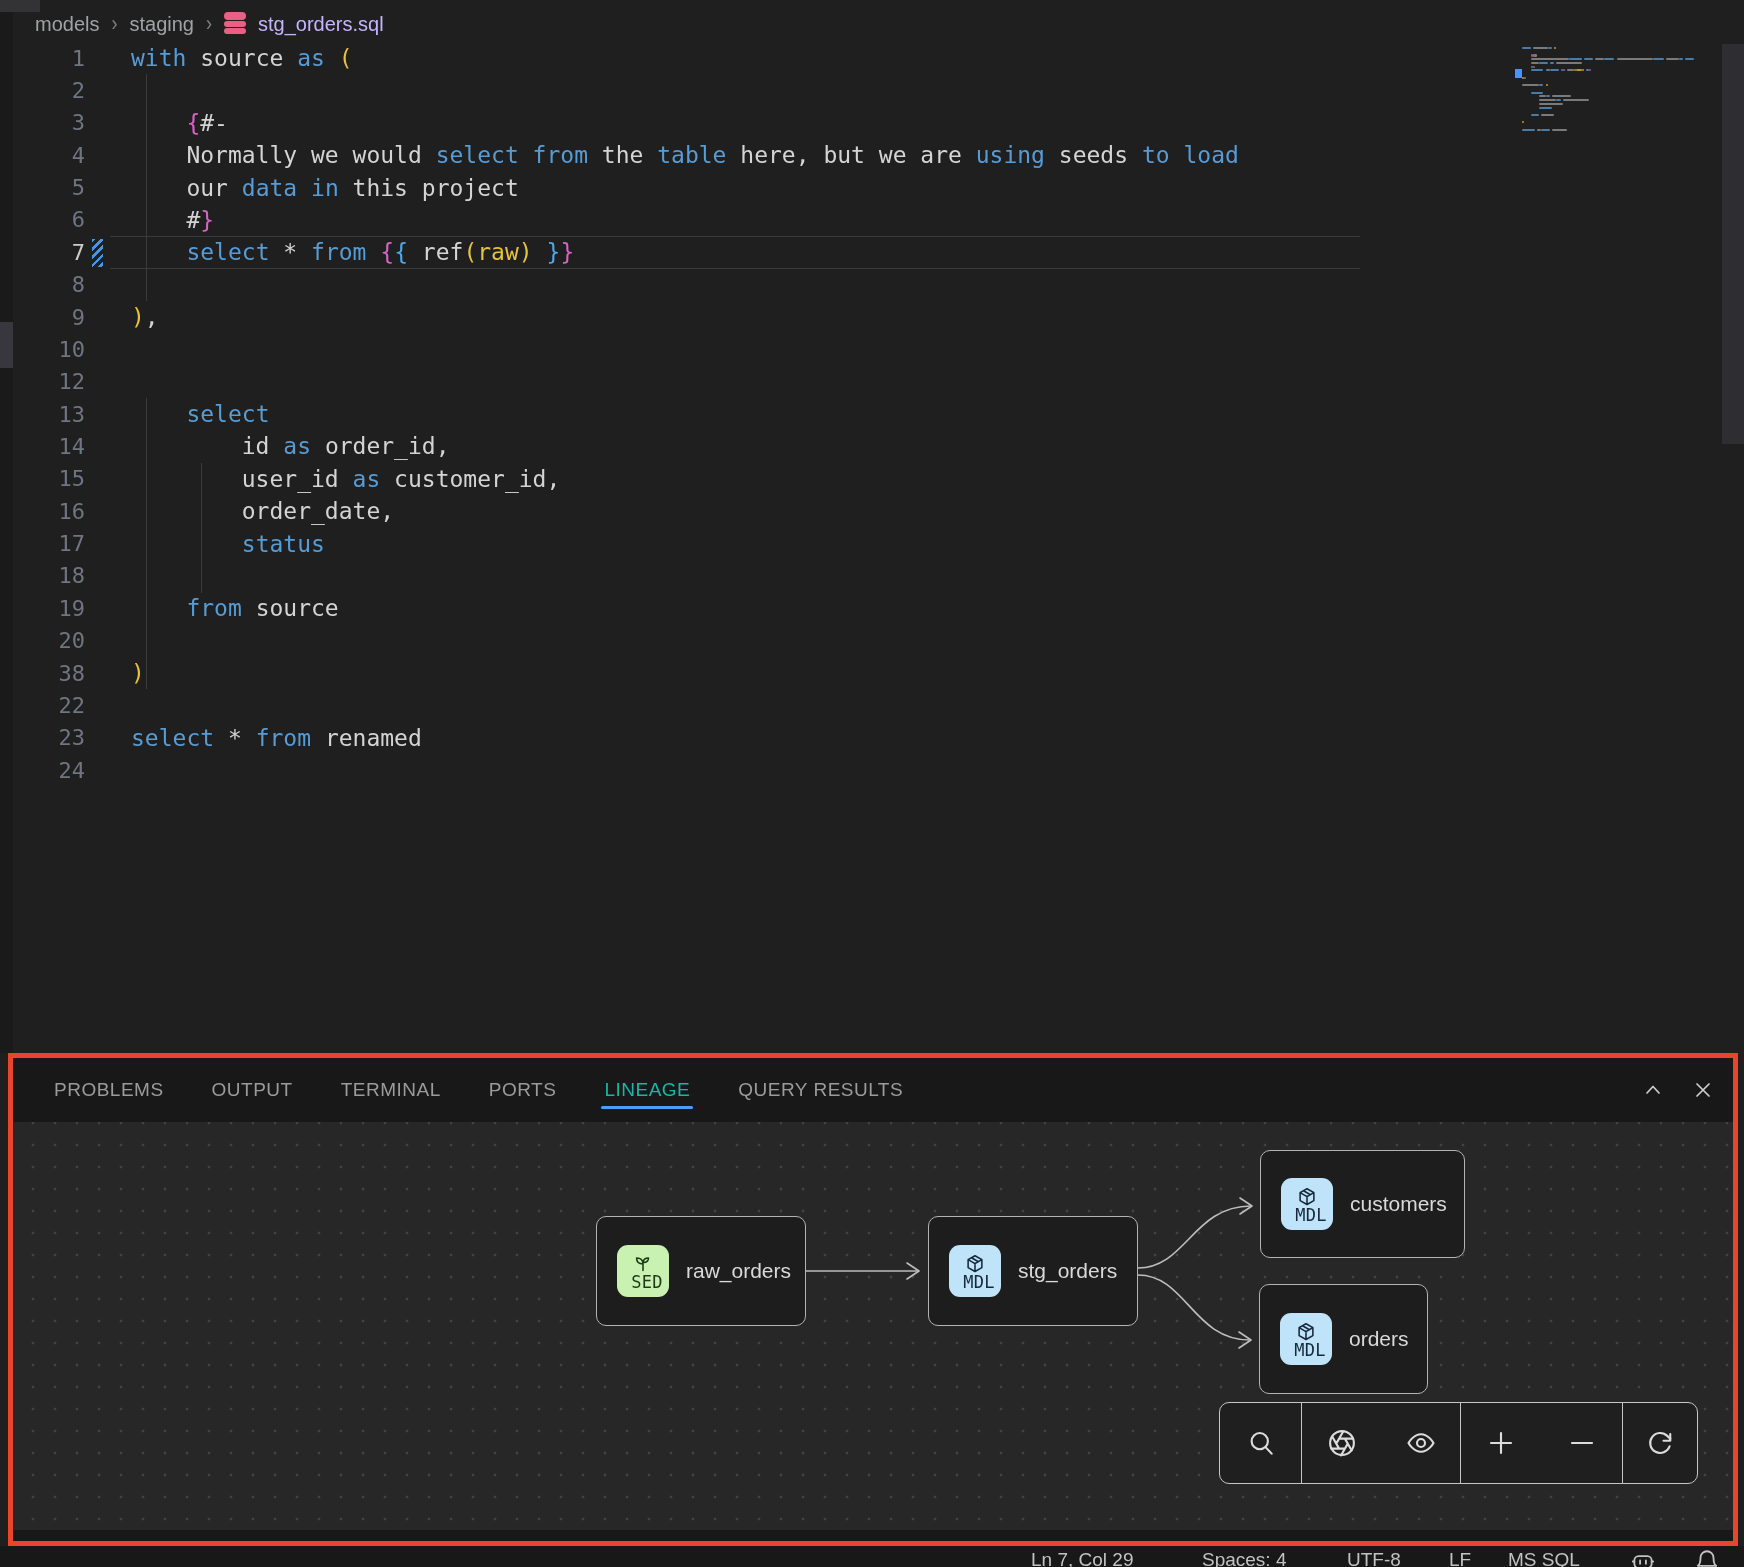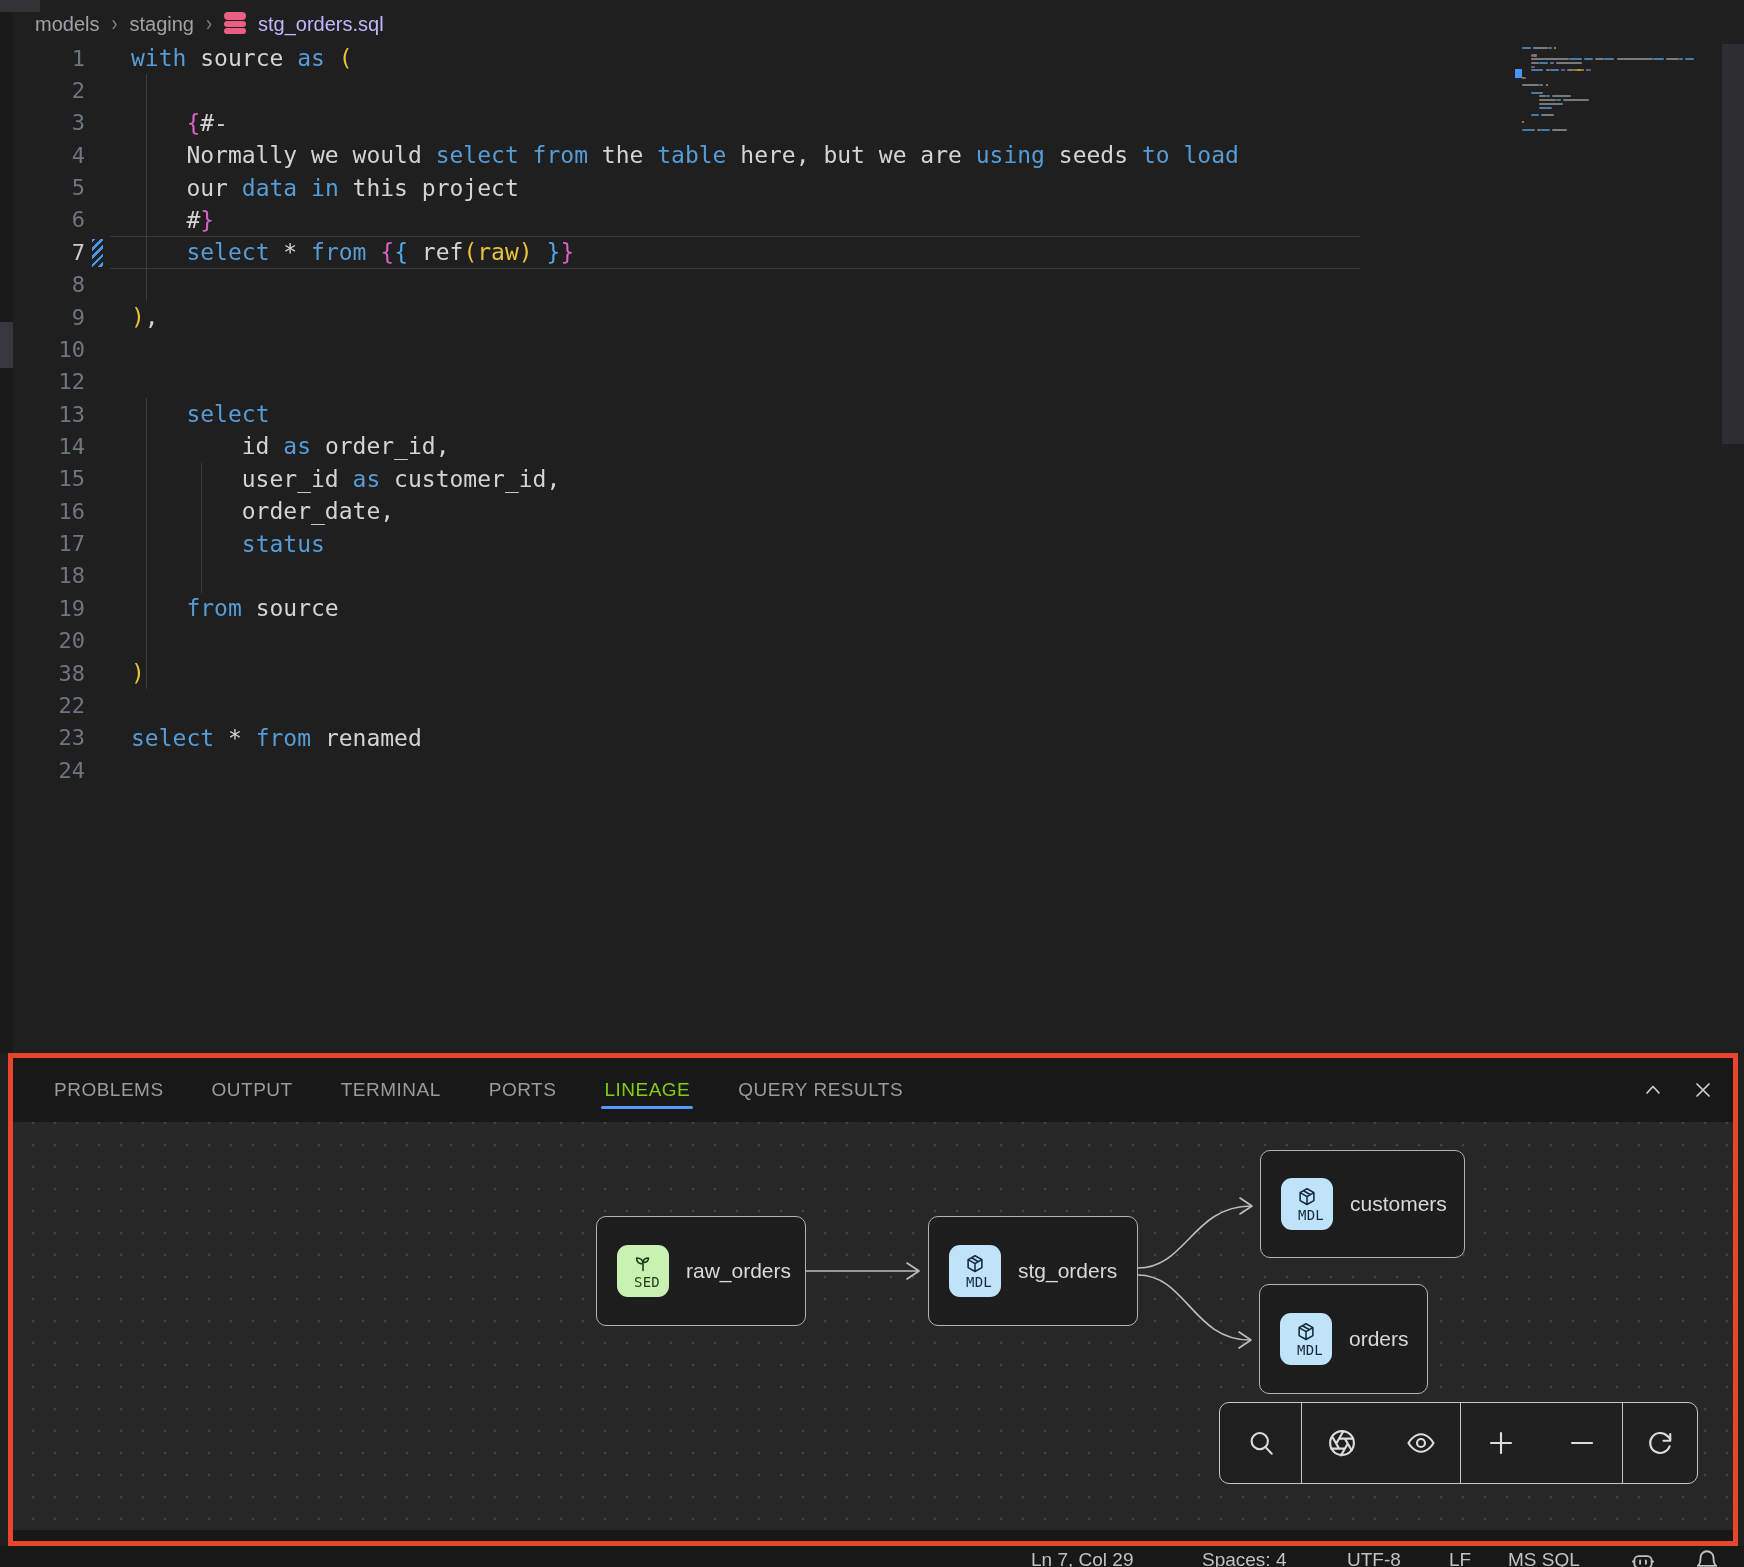--- a/index.html
+++ b/index.html
@@ -47,38 +47,38 @@
   .minimap-marker{position:absolute;left:1515px;top:69px;width:7px;height:9px;background:#4894fe;}
   .scrollbar{position:absolute;left:1722px;top:44px;width:22px;height:400px;background:#2e2e32;}
 
   
   .panel{position:absolute;left:8px;top:1053px;width:1730px;height:493px;box-sizing:border-box;
          border:5px solid var(--red);background:#181818;z-index:1;}
   .panel-tabs{position:relative;height:64px;display:flex;align-items:center;gap:48px;
               padding-left:41px;}
   .tab{position:relative;font-size:19px;letter-spacing:.5px;color:#9b9b9b;height:100%;
        display:flex;align-items:center;cursor:pointer;}
-  .tab.active{color:#84cc16;}
+  .tab.active{color:#14b8a6;}
   .tab.active::after{content:"";position:absolute;left:-3px;right:-3px;bottom:13px;height:3px;
        background:var(--accent);border-radius:2px;}
   .panel-win-btn{position:absolute;top:20px;width:24px;height:24px;color:#cfcfcf;}
   .panel-win-btn svg{width:24px;height:24px;}
 
   .graph{position:absolute;left:0;right:0;top:64px;height:408px;background-color:#272727;
          background-image:radial-gradient(circle,rgba(205,205,205,.17) 1.1px,transparent 1.7px);
          background-size:22px 22px;background-position:9px 12px;}
 
   
   .node{position:absolute;background:#1d1d1e;border:1.5px solid #b3b3b3;border-radius:10px;
         display:flex;align-items:center;z-index:3;box-sizing:border-box;}
   .node-badge{width:52px;height:52px;border-radius:11px;margin-left:20px;flex:0 0 auto;
         display:flex;flex-direction:column;align-items:center;justify-content:center;gap:0px;}
   .node-badge.green{background:var(--badge-green);color:#1d3a17;}
   .node-badge.blue{background:var(--badge-blue);color:#16293c;}
-  .node-badge .btxt{font-size:14px;font-weight:500;letter-spacing:.3px;line-height:15px;
+  .node-badge .btxt{font-size:17px;font-weight:500;letter-spacing:.3px;line-height:15px;
         font-family:"DejaVu Sans Mono",monospace;padding-left:8px;}
   .node-badge svg{width:22px;height:22px;display:block;}
   .node-label{margin-left:17px;font-size:21px;color:#d9d9d9;}
 
   #edges{position:absolute;left:0;top:0;width:1744px;height:1567px;z-index:2;pointer-events:none;}
 
   
   .gtoolbar{position:absolute;left:1219px;top:1402px;width:479px;height:82px;z-index:4;
         box-sizing:border-box;border:1.5px solid #c6c6c6;border-radius:10px;background:#1f1f20;
         display:flex;}

